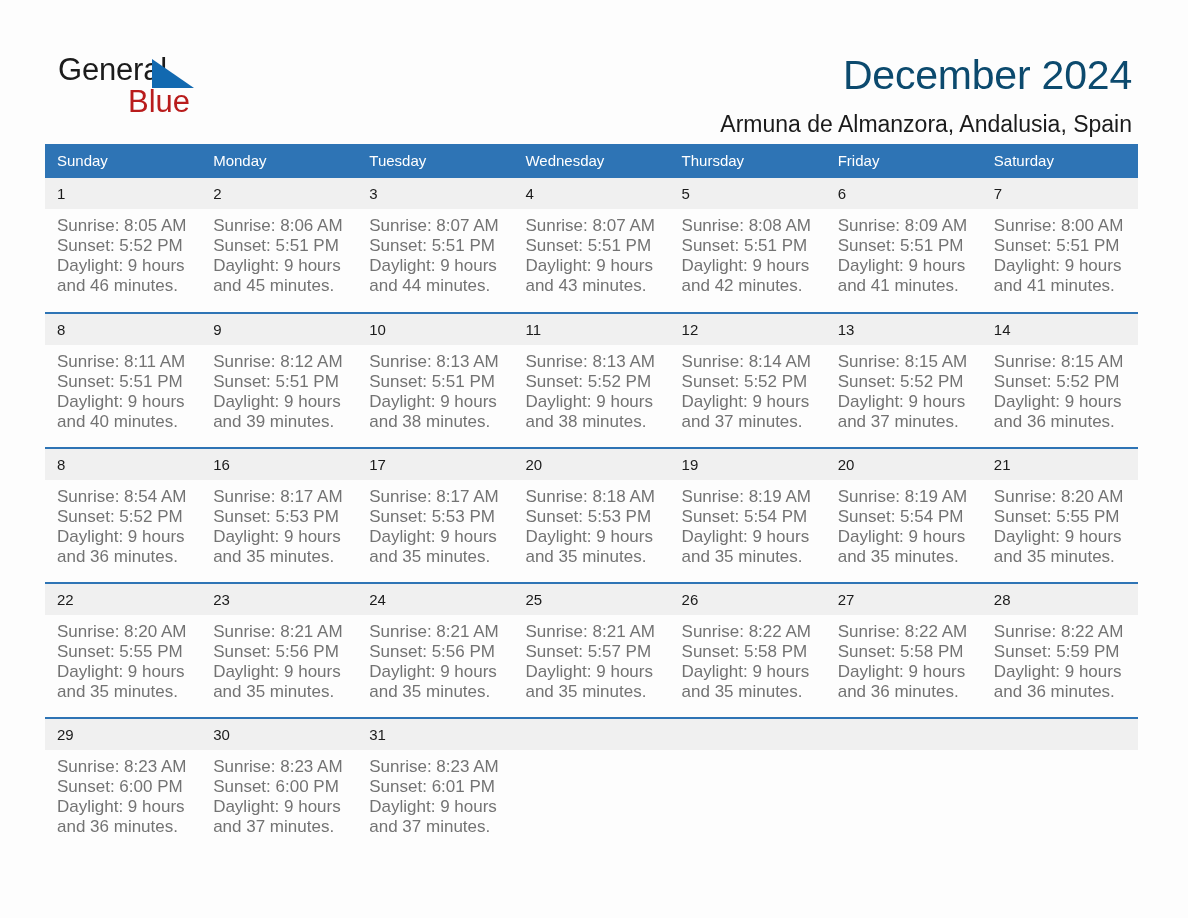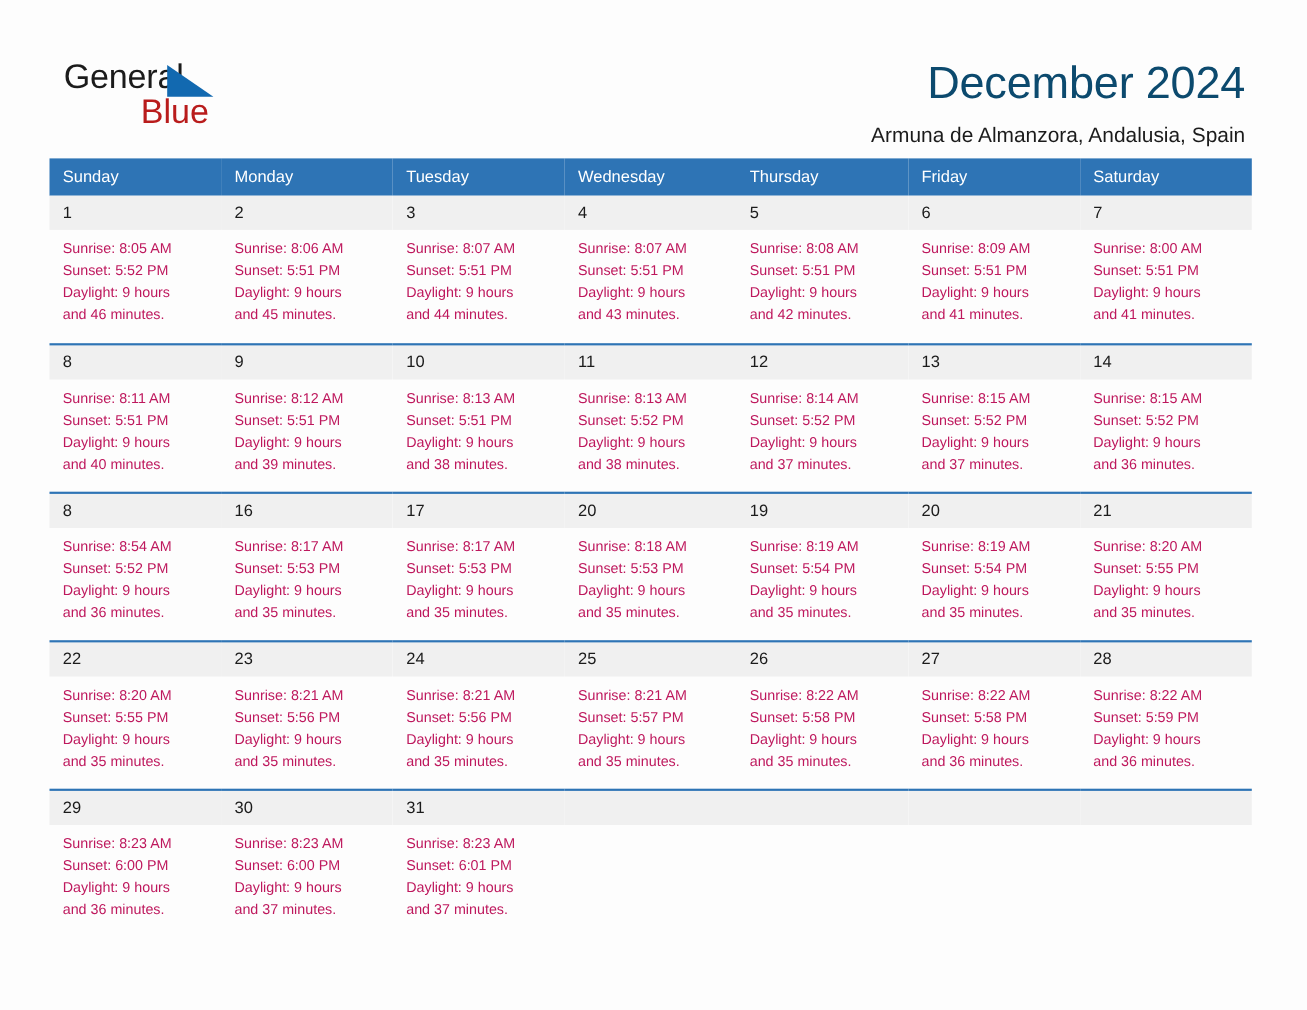--- a/index.html
+++ b/index.html
@@ -70,21 +70,21 @@
   }
   .cal-title {
     font-size: 41px;
     font-weight: 400;
     color: #0c4a6e;
     line-height: 50px;
     letter-spacing: -0.2px;
   }
   .cal-subtitle {
     margin-top: 10px;
-    font-size: 19px;
+    font-size: 23px;
     font-weight: 400;
     color: #1b1b1b;
     line-height: 28px;
   }
 
   
   .calendar {
     position: absolute;
     left: 45px;
     top: 144px;
@@ -119,23 +119,23 @@
     font-size: 15px;
     color: #1b1b1b;
     line-height: 17px;
     padding: 7px 0 7px 12px;
     height: 31px;
   }
   .daynum.empty { background: #f0f0f0; }
 
   .details {
     padding: 7px 6px 10px 12px;
-    font-size: 13px;
+    font-size: 17px;
     line-height: 20px;
-    color: #be185d;
+    color: #737373;
     min-height: 102px;
   }
   .details div { white-space: nowrap; }
 
   tr.week td { height: 135px; }
   tr.week.last td { height: 118px; }
 
   .cell-empty .daynum { background: #f0f0f0; }
   .cell-empty .details { min-height: 102px; }
 </style>

